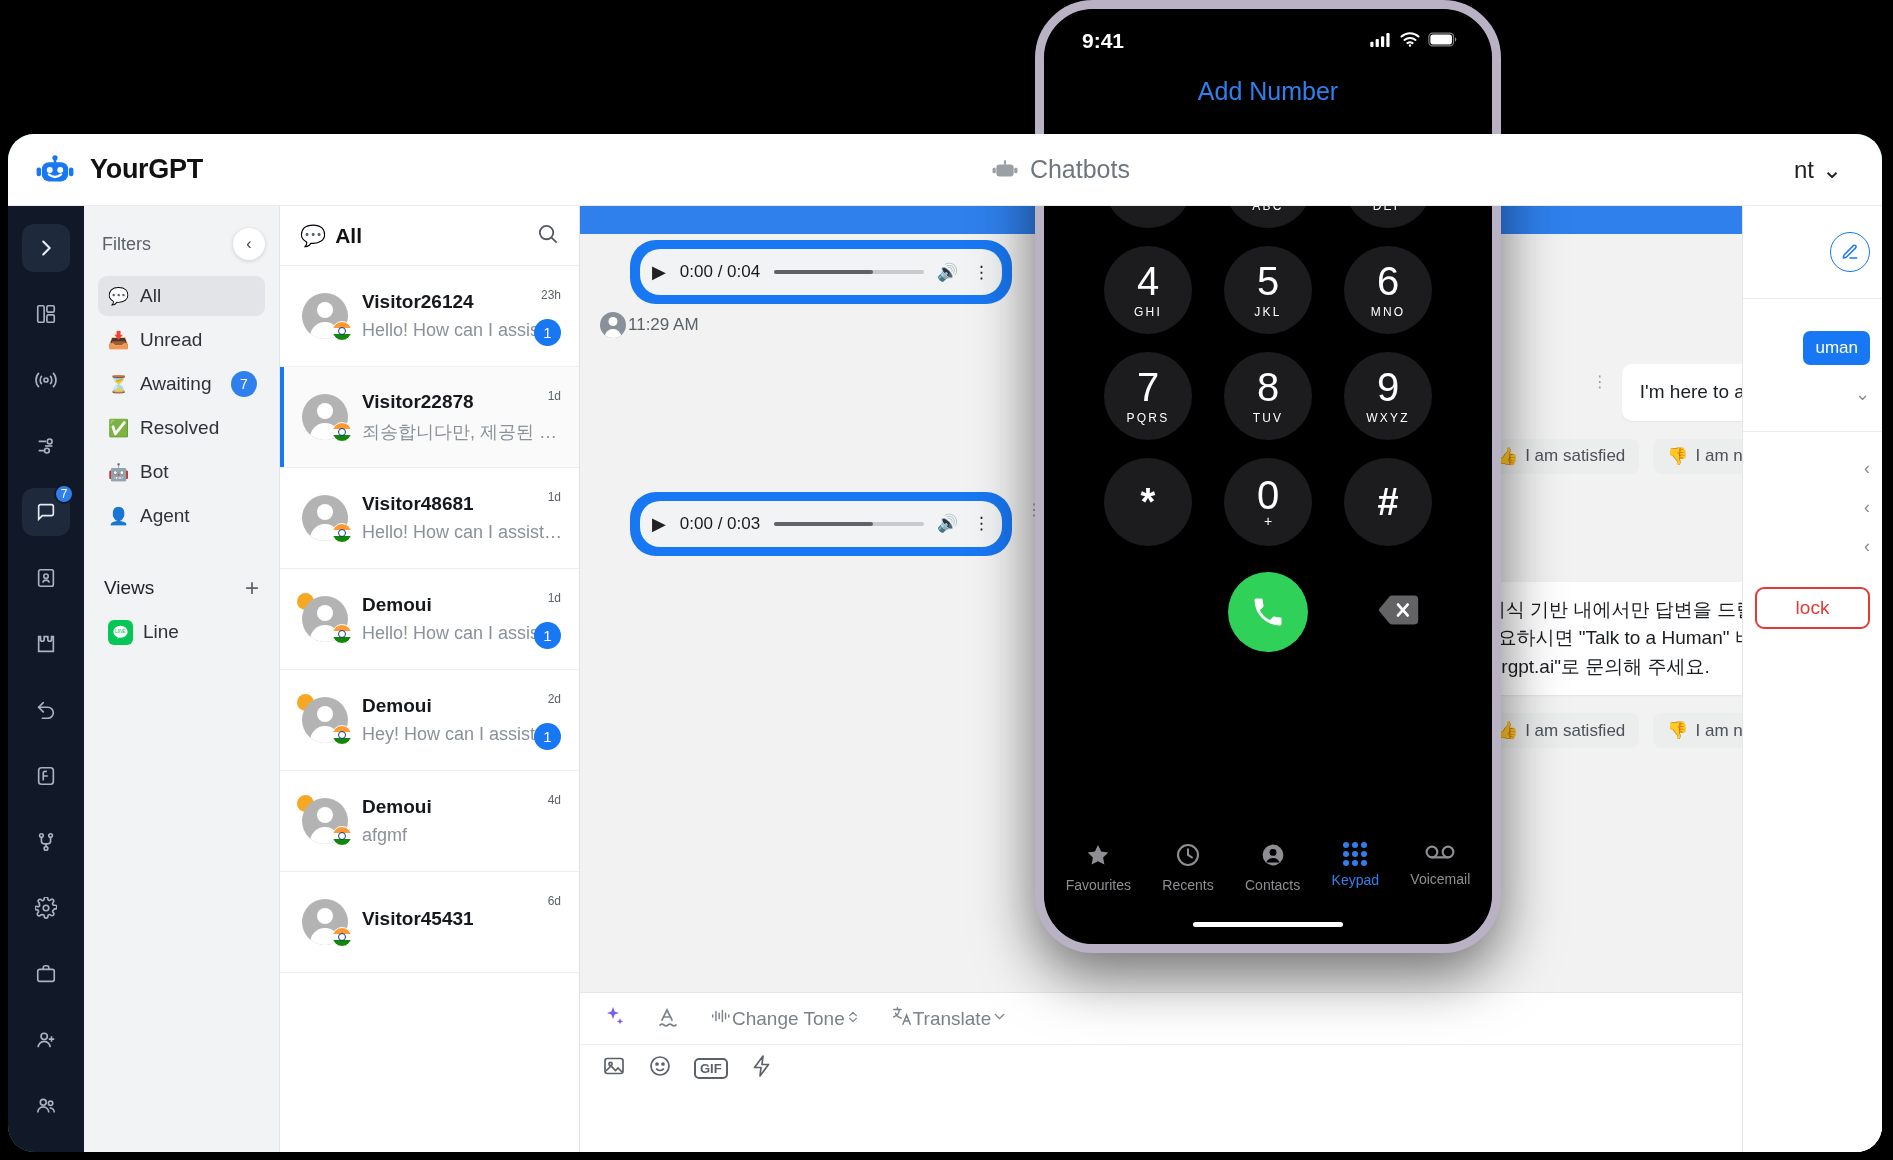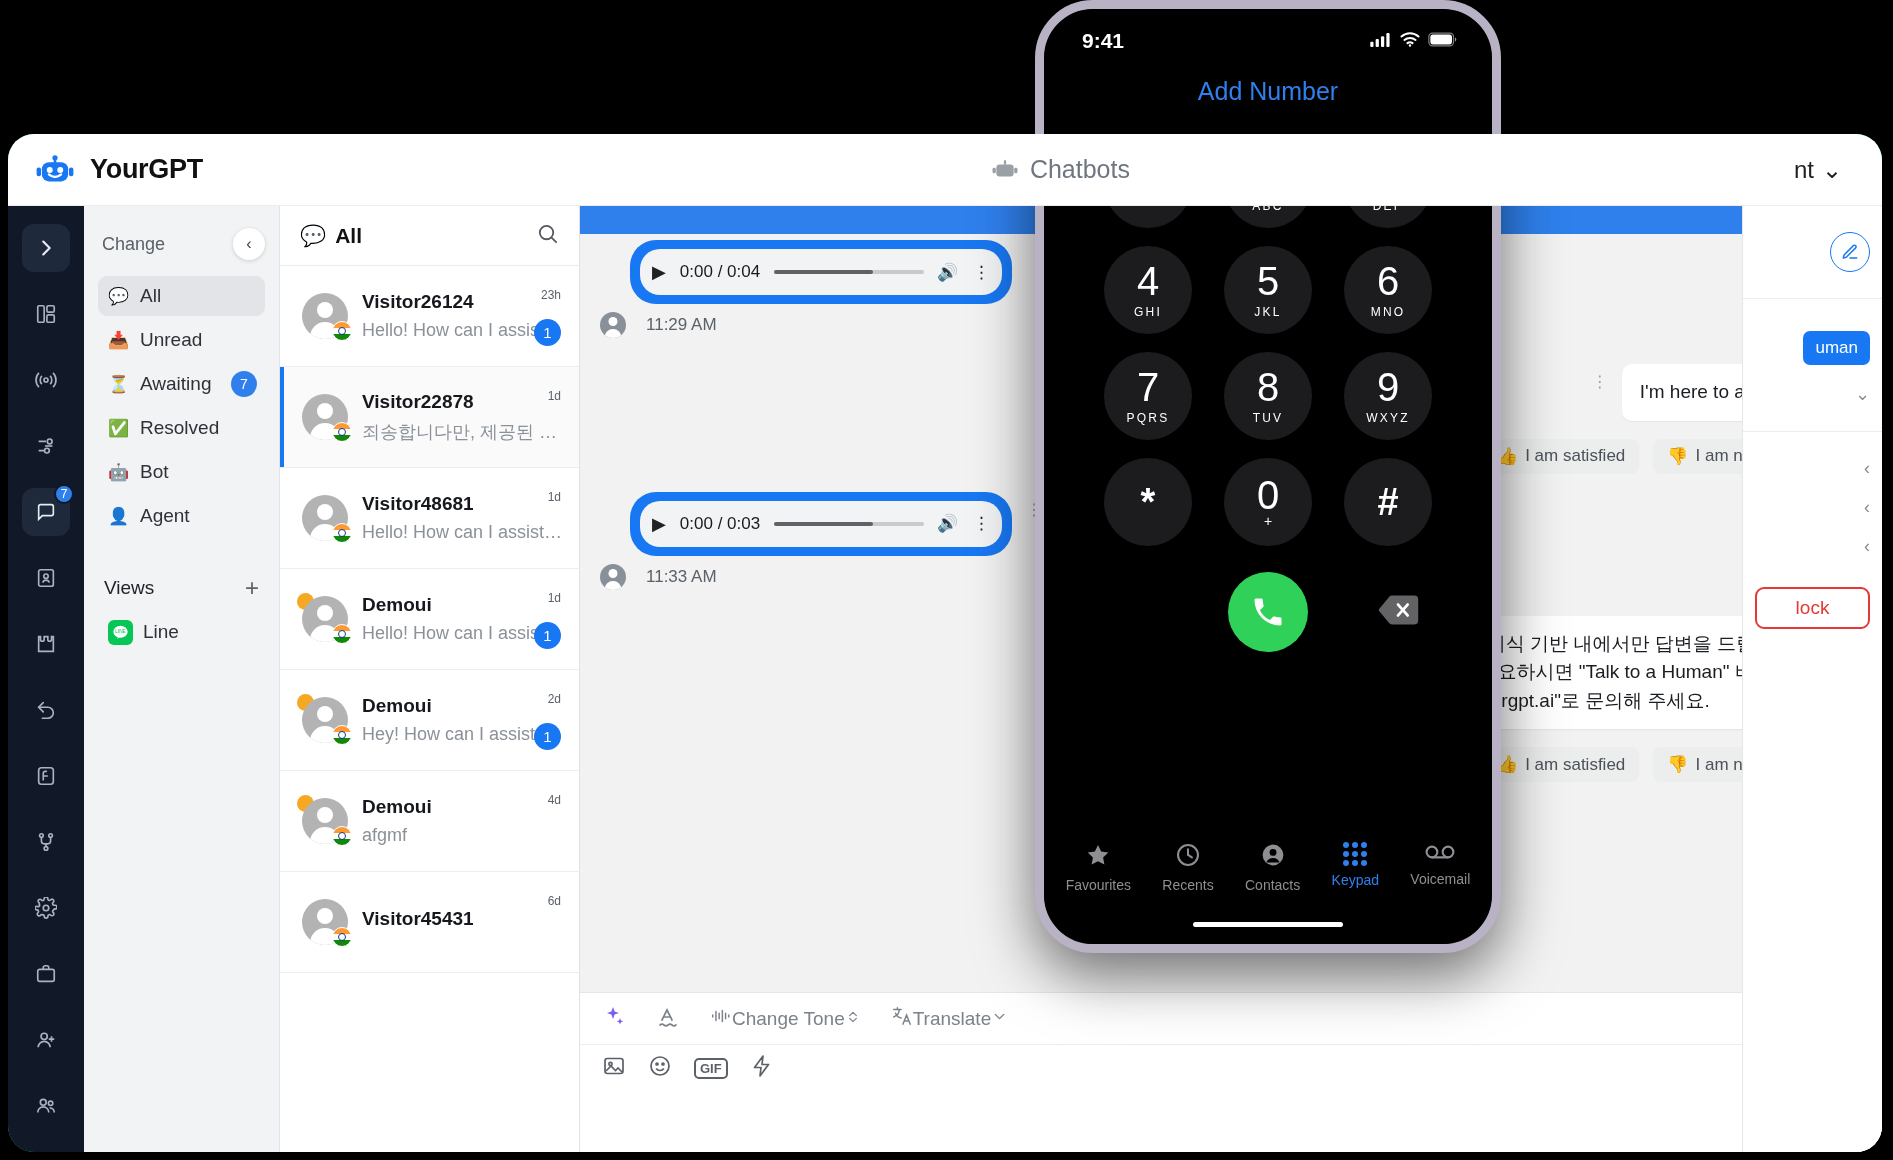--- a/index.html
+++ b/index.html
@@ -180,21 +180,21 @@
     background:#f1f3f4; border-radius: 20px; height: 46px;
     display:flex; align-items:center; gap: 14px; padding: 0 12px;
   }
   .ap-play { font-size: 18px; color:#222; }
   .ap-time { font-size: 17px; color:#1b1b1b; font-family:"Liberation Sans", sans-serif; }
   .ap-track { flex:1; height: 4px; border-radius:2px; background:#c8cbce; position:relative; }
   .ap-track::before { content:''; position:absolute; left:0; top:0; height:4px; width:66%; border-radius:2px; background:#5f6368; }
   .ap-vol { font-size: 17px; color:#222; }
   .ap-kebab { font-size: 17px; color:#222; letter-spacing:0; }
 
-  .msg-meta { display:flex; align-items:center; gap: 20px; margin: 8px 0 0 0; }
+  .msg-meta { display:flex; align-items:center; gap: 2px; margin: 8px 0 0 0; }
   .meta-av {
     width: 26px; height:26px; border-radius:50%; background:#8a9099; position:relative; overflow:hidden;
   }
   .meta-av::before { content:''; position:absolute; left:50%; top:5px; transform:translateX(-50%); width:9px; height:9px; border-radius:50%; background:#fff; }
   .meta-av::after { content:''; position:absolute; left:50%; bottom:-2px; transform:translateX(-50%); width:17px; height:11px; border-radius:9px 9px 0 0; background:#fff; }
   .meta-time { font-size: 17px; color:#5b6169; }
 
   .row-right { display:flex; justify-content:flex-end; align-items:flex-start; gap: 14px; margin-top: 26px; }
   .kebab-v { color:#9aa0a6; font-size: 16px; line-height: 1; letter-spacing: 0; padding-top: 10px; }
   .bubble-out {
@@ -425,21 +425,21 @@
             <circle cx="9" cy="8" r="3.2"></circle>
             <circle cx="17" cy="9" r="2.4"></circle>
             <path d="M3 19a6 6 0 0112 0"></path>
             <path d="M16 14a5 5 0 015 5"></path>
           </svg>
       </div>
     </div>
 
     <div class="filters">
       <div class="filters-head">
-        <span class="filters-title">Change</span>
+        <span class="filters-title">Filters</span>
         <span class="collapse-btn">‹</span>
       </div>
 
       <div class="f-item sel">
         <span class="f-emoji">💬</span>
         <span>All</span>
       </div>
       <div class="f-item">
         <span class="f-emoji">📥</span>
         <span>Unread</span>
@@ -641,24 +641,20 @@
           <div class="audio-bubble" style="margin:0 0 0 30px">
             <div class="audio-player">
               <span class="ap-play">▶</span>
               <span class="ap-time">0:00 / 0:03</span>
               <span class="ap-track"></span>
               <span class="ap-vol">🔊</span>
               <span class="ap-kebab">⋮</span>
             </div>
           </div>
           <span class="kebab-v">⋮</span>
-        </div>
-        <div class="msg-meta">
-          <span class="meta-av"></span>
-          <span class="meta-time">11:33 AM</span>
         </div>
 
         <div class="row-right">
           <span class="kebab-v">⋮</span>
           <div class="bubble-out">죄송합니다만, 제공된 지식 기반 내에서만 답변을 드릴 수 있습니다. 더 많은 도움이 필요하시면 "Talk to a Human" 버튼을 누르시거나 "support@yourgpt.ai"로 문의해 주세요.</div>
         </div>
         <div class="fb-row">
           <div class="fb-btn">
             <span>👍</span>
             <span>I am satisfied</span>

